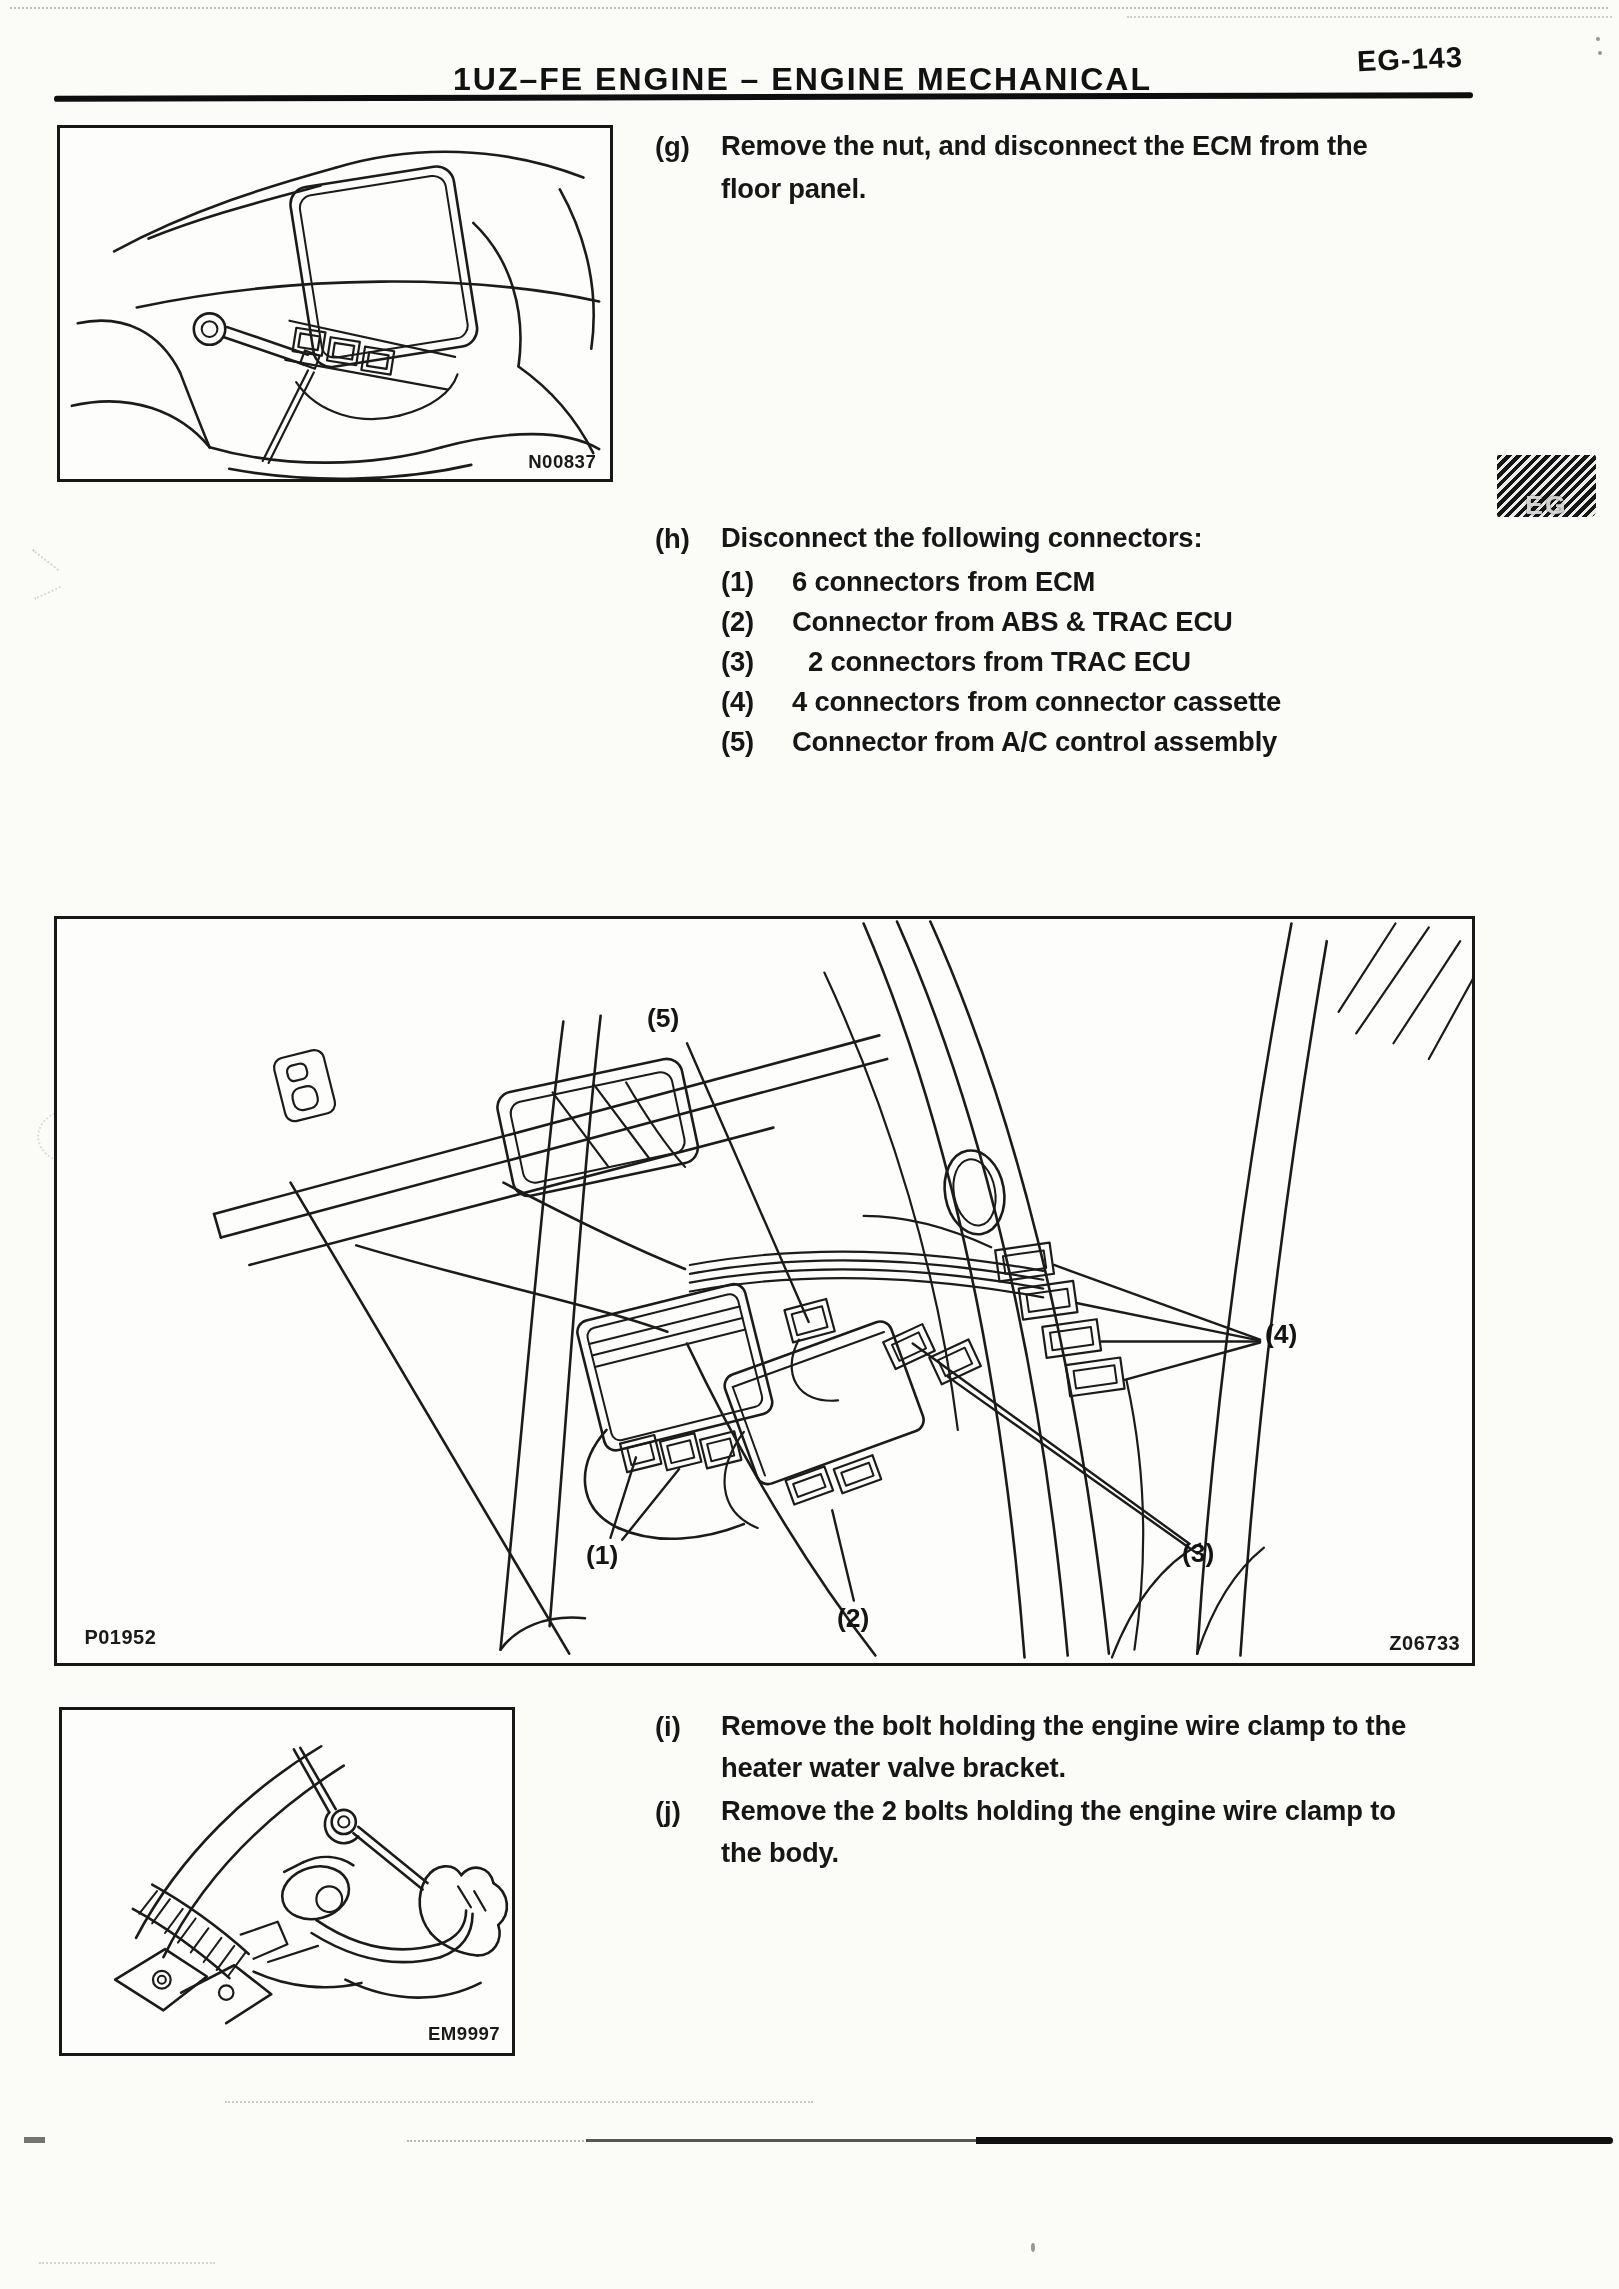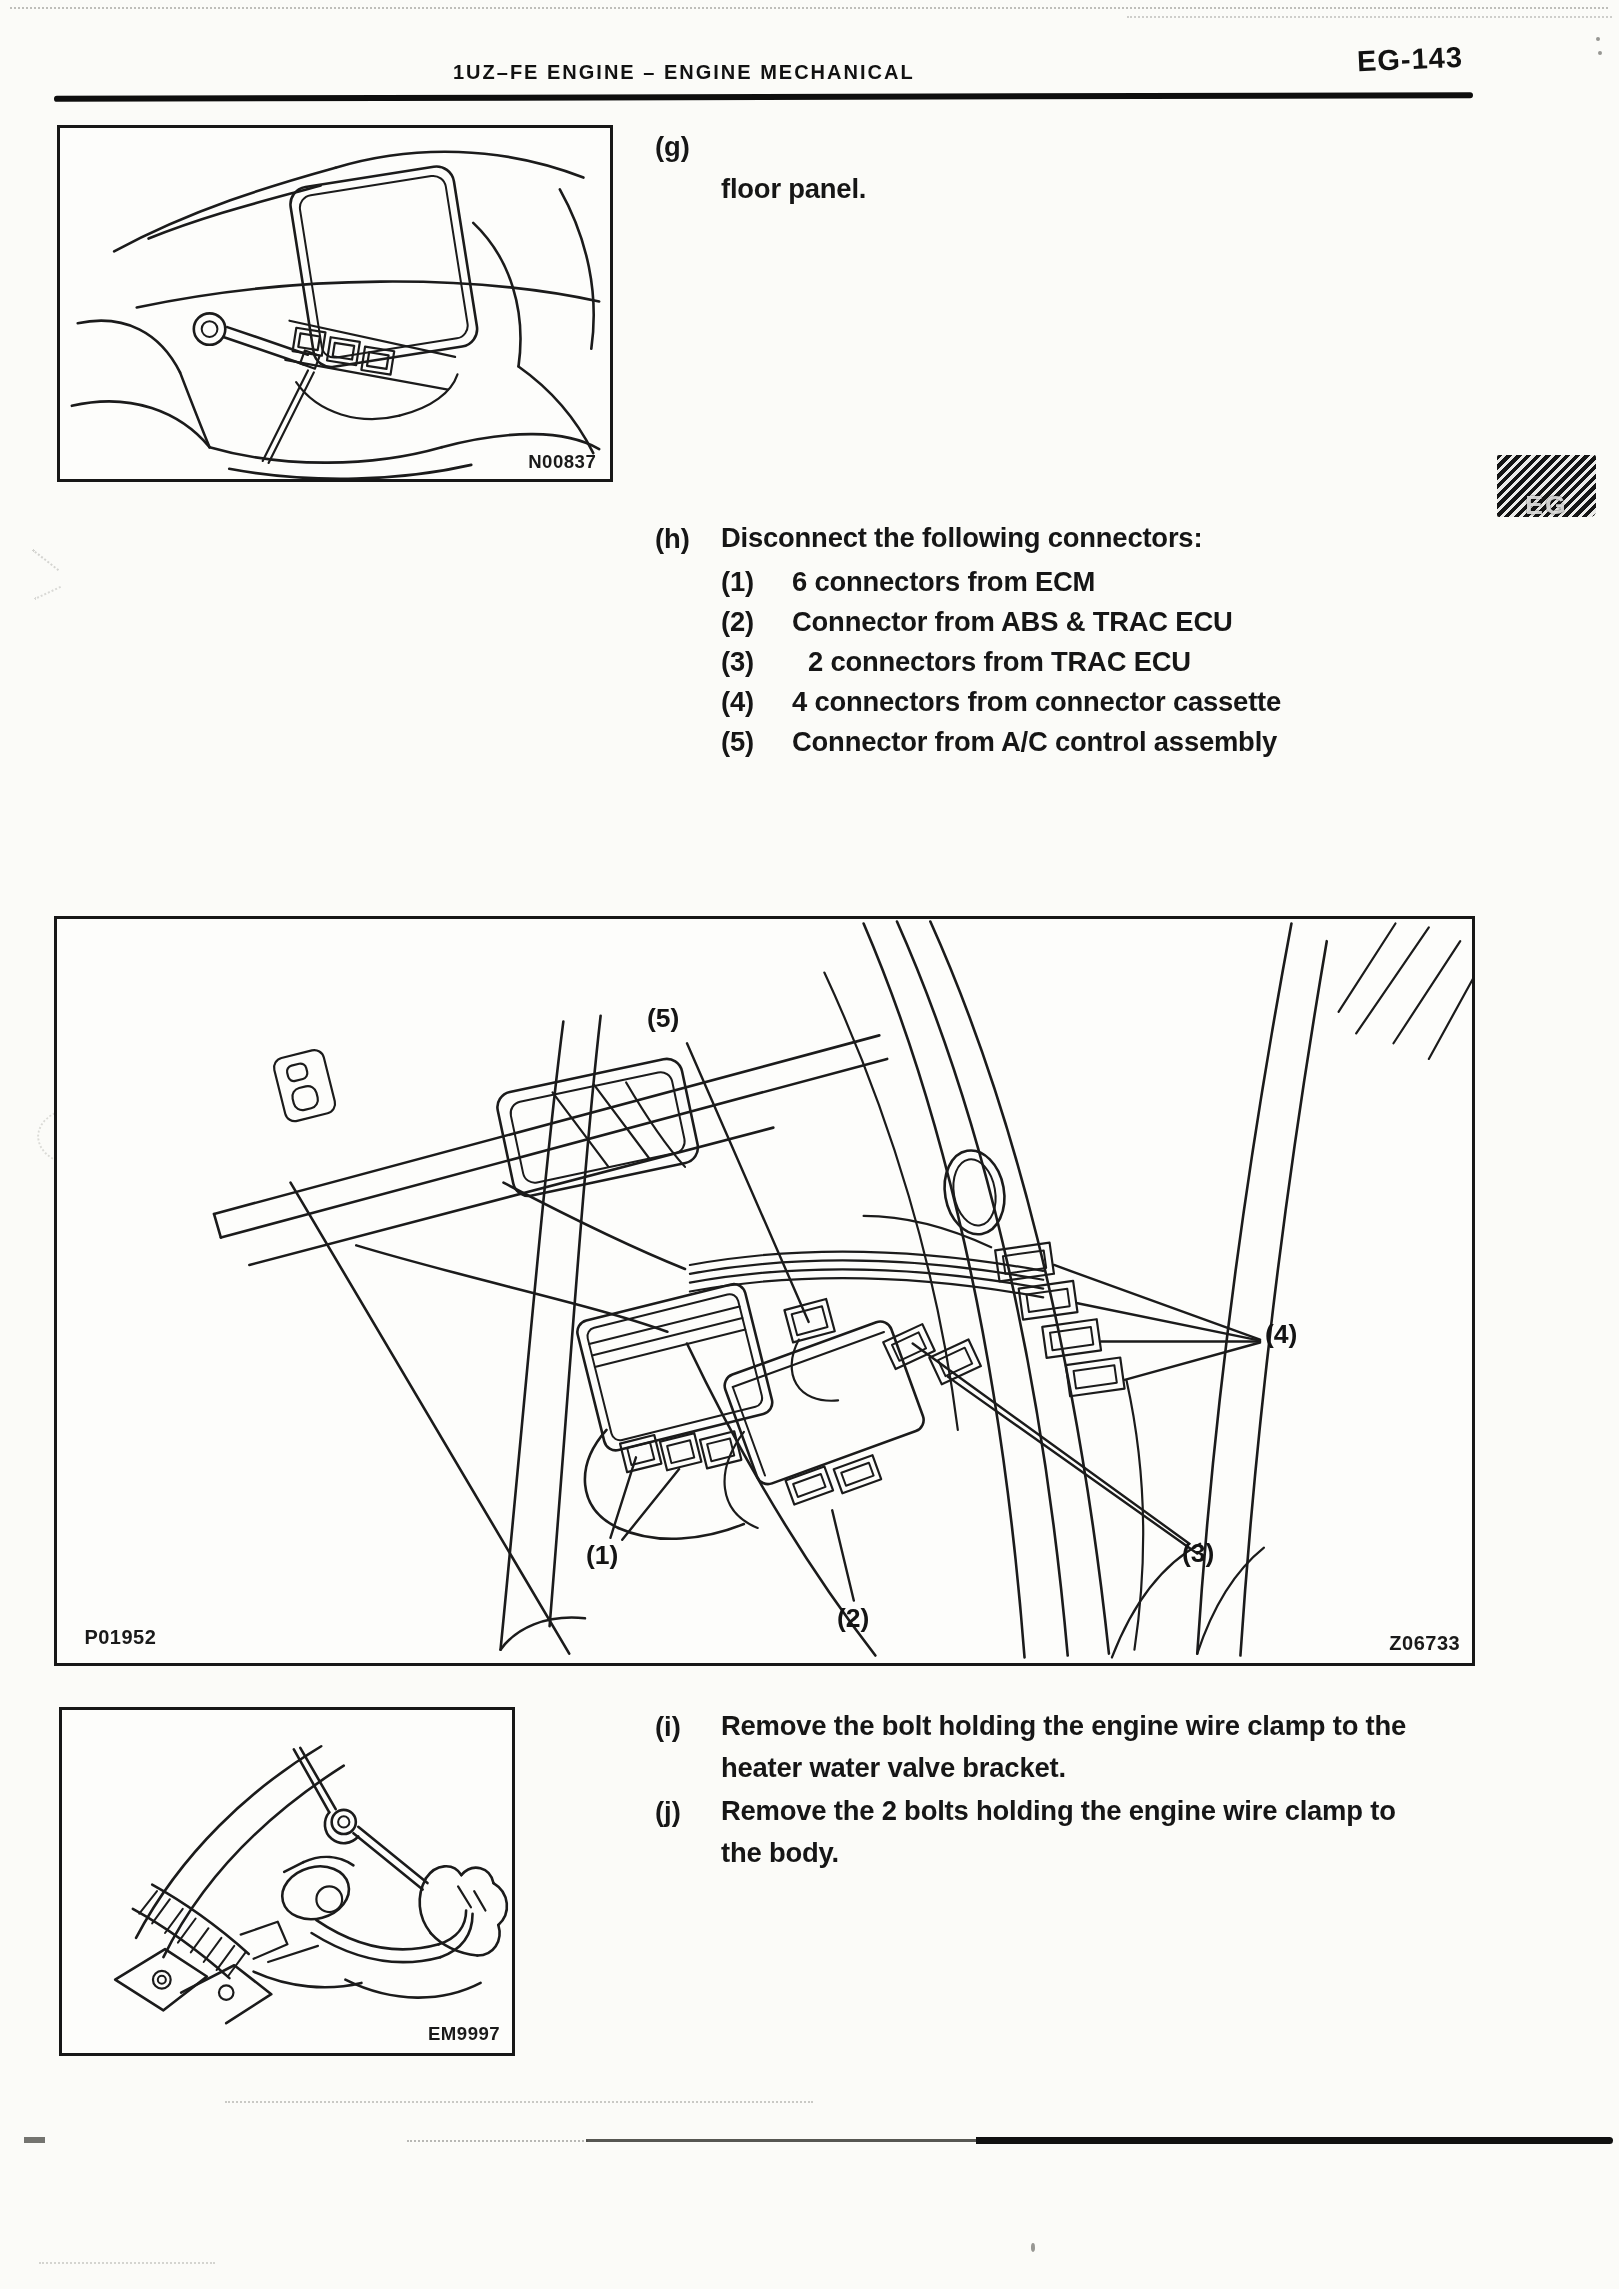--- a/index.html
+++ b/index.html
@@ -11,21 +11,21 @@
     color:#141414;
     overflow:hidden;
   }
   .abs{position:absolute;}
   .txt{font-weight:700;font-size:27.4px;line-height:1.1;white-space:nowrap;letter-spacing:-0.2px;color:#161616;}
   .label{font-weight:700;font-size:27.4px;white-space:nowrap;color:#161616;}
   .code{font-weight:700;font-size:20px;letter-spacing:0.5px;color:#1a1a1a;}
   .callout{font-weight:700;font-size:26.5px;white-space:nowrap;color:#141414;}
   .figbox{border:3.9px solid #171717;background:#fdfdfb;box-sizing:border-box;}
   .figbox svg{display:block;width:100%;height:100%;}
-  .hdr-title{font-weight:700;font-size:20px;letter-spacing:2px;white-space:nowrap;color:#121212;}
+  .hdr-title{font-weight:700;font-size:32px;letter-spacing:2px;white-space:nowrap;color:#121212;}
   .hdr-page{font-weight:700;font-size:29px;letter-spacing:1px;white-space:nowrap;color:#121212;transform:rotate(-2.5deg);}
   .hrule{background:#0e0e0e;height:5.9px;border-radius:2.9px;transform:rotate(-0.15deg);}
   .egtab{
     background:repeating-linear-gradient(135deg,#151515 0px,#151515 3.9px,#ececea 3.9px,#ececea 6.9px);
     display:flex;align-items:center;justify-content:center;
     border-radius:2px 2px 5.9px 2px;
   }
   .egtab span{font-weight:700;font-size:26.5px;letter-spacing:2px;color:rgba(248,248,246,0.82);text-shadow:0 0 2px rgba(0,0,0,0.8);margin-top:38px;}
   .dotline{border-top:2px dotted #8d8d89;opacity:.55;height:0;}
   .dash{background:#3a3a36;height:2.9px;opacity:.6;}
@@ -83,20 +83,21 @@
       <path d="M 12,282 C 72,268 122,288 152,324"></path>
       <path d="M 122,248 C 132,274 142,300 152,324"></path>
       <path d="M 152,324 C 228,346 318,344 388,324"></path>
       <path d="M 388,324 C 456,306 514,306 548,326"></path>
       <path d="M 172,346 C 258,362 348,358 418,342"></path>
     </svg>
     <div class="abs code" style="right:13.7px;bottom:5.9px;font-size:18.6px;">N00837</div>
   </div>
 
   <div class="abs label" style="left:655px;top:131px;">(g)</div>
+  <div class="abs txt" style="left:721px;top:131px;">Remove the nut, and disconnect the ECM from the</div>
   <div class="abs txt" style="left:721px;top:174px;">floor panel.</div>
 
   <div class="abs egtab" style="left:1497px;top:455px;width:99px;height:62px;">
     <span>EG</span>
   </div>
 
   <div class="abs dotline" style="left:29px;top:559px;width:33px;transform:rotate(38deg);opacity:.35;"></div>
   <div class="abs dotline" style="left:33px;top:592px;width:29px;transform:rotate(-25deg);opacity:.3;"></div>
   <div class="abs oval-artifact" style="left:37px;top:1106px;width:84px;height:57px;"></div>
 

